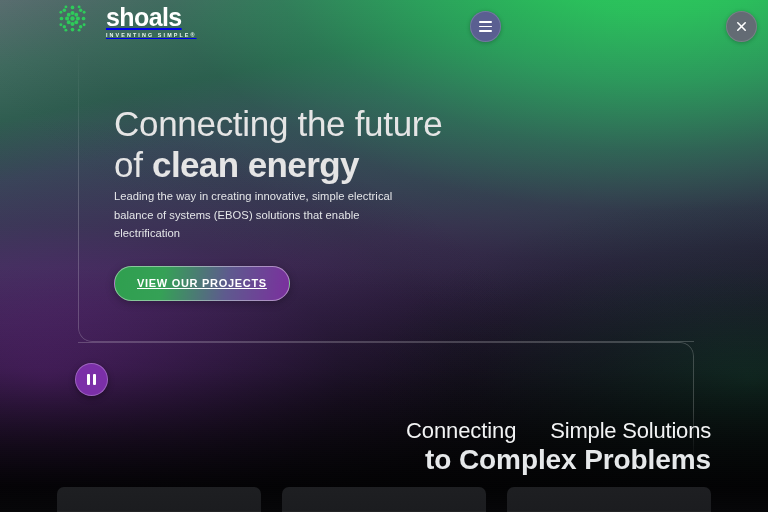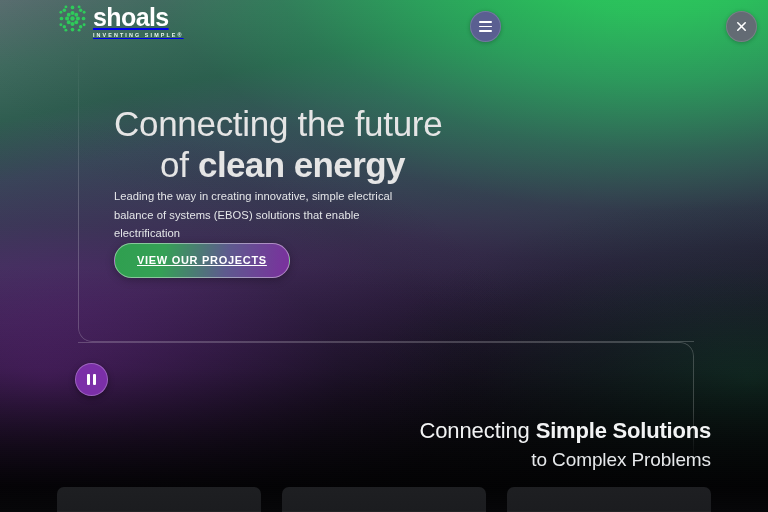--- a/index.html
+++ b/index.html
@@ -71,21 +71,21 @@
   .bg-noise {
     position:absolute; inset:0; opacity:.05;
     background-image:
       repeating-linear-gradient(0deg, rgba(255,255,255,.08) 0 1px, rgba(0,0,0,0) 1px 2px),
       repeating-linear-gradient(90deg, rgba(255,255,255,.06) 0 1px, rgba(0,0,0,0) 1px 2px);
   }
 
   
   .header { position:absolute; left:0; top:0; width:768px; height:52px; z-index:30; }
 
-  .logo { position:absolute; left:57px; top:3px; display:flex; align-items:flex-start; gap:5px; }
+  .logo { position:absolute; left:57px; top:3px; display:flex; align-items:flex-start; gap:18px; }
   .logo-mark { width:31px; height:31px; flex:0 0 auto; display:block; }
   .logo-text { display:flex; flex-direction:column; padding-top:2px; }
   .logo-word {
     font-size:25px; font-weight:700; color:#ffffff; letter-spacing:-0.6px;
     line-height:25px; font-family:"Liberation Sans", sans-serif;
   }
   .logo-tag {
     font-size:5.4px; font-weight:700; color:#e9f6ee; letter-spacing:2.1px;
     line-height:8px; margin-top:1px;
   }
@@ -126,31 +126,31 @@
     -webkit-mask-image:linear-gradient(to bottom, #000 0%, #000 52%, rgba(0,0,0,.25) 82%, rgba(0,0,0,0) 100%);
     mask-image:linear-gradient(to bottom, #000 0%, #000 52%, rgba(0,0,0,.25) 82%, rgba(0,0,0,0) 100%);
   }
 
   
   .hero { position:absolute; left:114px; top:103px; width:430px; z-index:20; }
   .hero h1 {
     font-size:35px; line-height:41px; color:#e5e5e5;
     font-weight:300; letter-spacing:-0.3px;
   }
-  .hero h1 .line2 { display:block;margin-left:46px; }
+  .hero h1 .line2 { display:block; }
   .hero h1 b { font-weight:700; letter-spacing:-0.6px; }
 
   .hero p {
     margin-top:2px; width:292px;
     font-size:11.2px; line-height:18.6px; color:#e4e6e8; font-weight:400;
     letter-spacing:0.05px;
   }
 
   .cta {
-    display:inline-flex; align-items:center; justify-content:center;
+    margin-top:23px; display:inline-flex; align-items:center; justify-content:center;
     height:35px; padding:0 22px; border-radius:20px;
     background:linear-gradient(100deg,#2f9f4f 0%, #35a156 28%, #5e5a8e 64%, #7b2f9e 100%);
     border:1px solid rgba(255,255,255,0.42);
     color:#ffffff; font-size:11px; font-weight:700; letter-spacing:0.7px;
     cursor:pointer; white-space:nowrap;
     box-shadow:0 2px 8px rgba(0,0,0,.28);
   }
 
   
   .pause-btn {
@@ -161,22 +161,22 @@
     z-index:25; cursor:pointer;
   }
   .pause-btn i { display:block; width:2.6px; height:11px; background:#fff; border-radius:1px; }
 
   
   .tagline {
     position:absolute; right:57px; top:416px; text-align:right; z-index:20;
     color:#f2f3f4;
   }
   .tagline .t1 { font-size:22px; line-height:29px; font-weight:300; letter-spacing:-0.1px; }
-  .tagline .t1 b { font-weight:700; letter-spacing:-0.2px; }
-  .tagline .t2 { font-size:19px; line-height:29px; font-weight:400; letter-spacing:-0.1px; color:#e6e8ea; }
+  .tagline .t1 b { font-weight:400; letter-spacing:-0.2px;margin-left:28px; }
+  .tagline .t2 { font-size:28px; line-height:29px; font-weight:700; letter-spacing:-0.1px; color:#e6e8ea; }
 
   
   .cards { position:absolute; left:0; top:487px; width:768px; height:25px; z-index:22; }
   .card {
     position:absolute; top:0; width:204px; height:25px;
     background:linear-gradient(to bottom,#1e1f22 0%, #1b1c1f 100%);
     border-top-left-radius:7px; border-top-right-radius:7px;
     box-shadow:0 -1px 0 rgba(255,255,255,.035) inset;
     cursor:pointer;
   }

